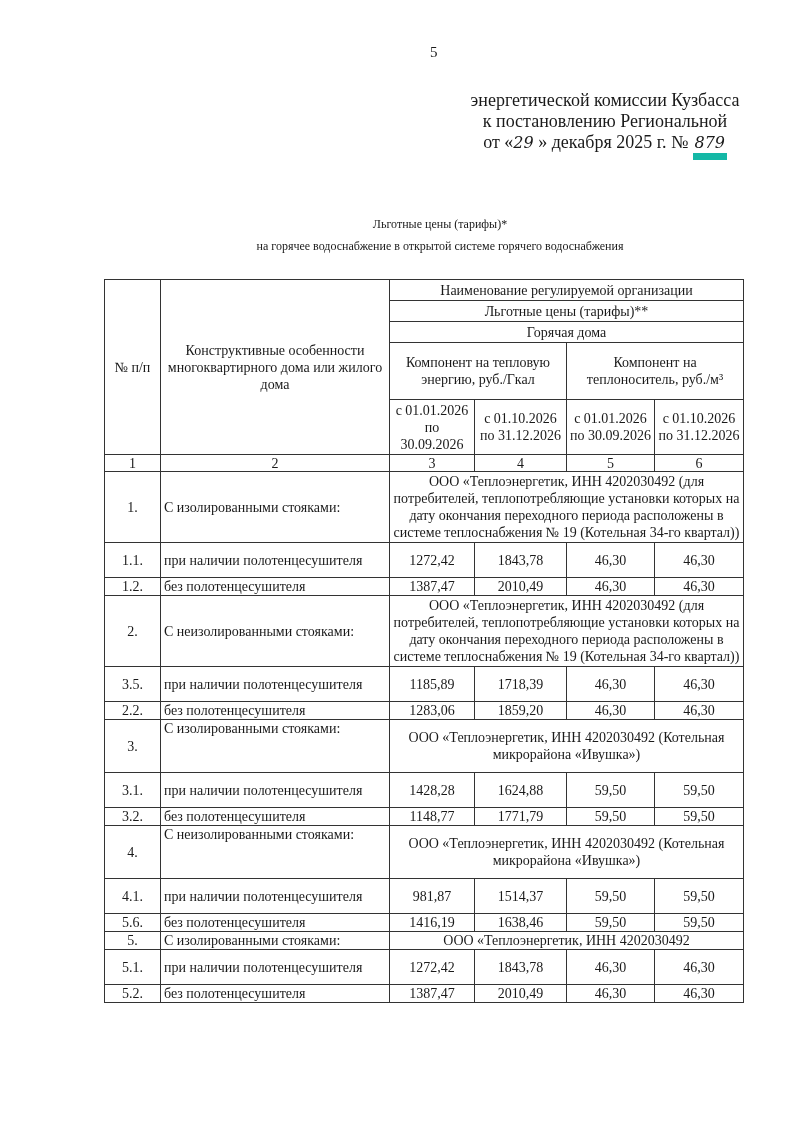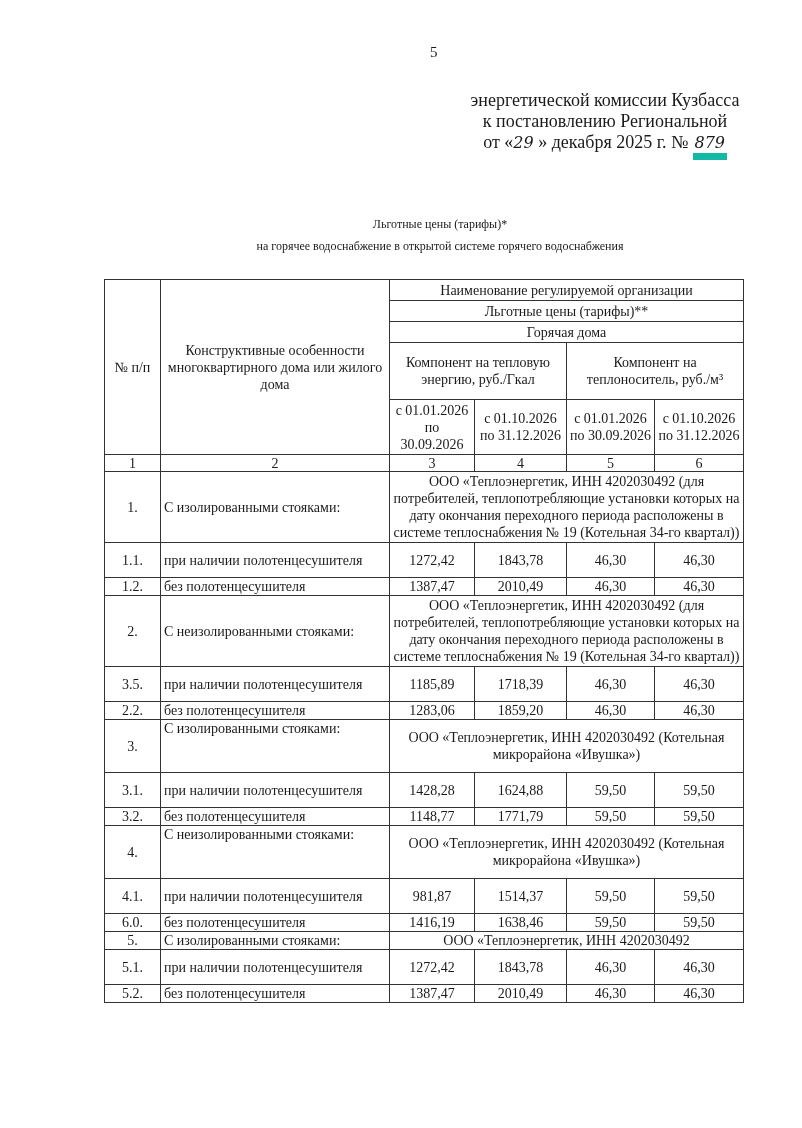--- a/index.html
+++ b/index.html
@@ -159,21 +159,21 @@
       </tr>
       <tr class="sub2">
         <td>4.1.</td>
         <td class="left">при наличии полотенцесушителя</td>
         <td>981,87</td>
         <td>1514,37</td>
         <td>59,50</td>
         <td>59,50</td>
       </tr>
       <tr class="sub1">
-        <td>6.0.</td>
+        <td>5.6.</td>
         <td class="left">без полотенцесушителя</td>
         <td>1416,19</td>
         <td>1638,46</td>
         <td>59,50</td>
         <td>59,50</td>
       </tr>
       <tr class="org5">
         <td>5.</td>
         <td class="left">С изолированными стояками:</td>
         <td colspan="4">ООО «Теплоэнергетик, ИНН 4202030492</td>

